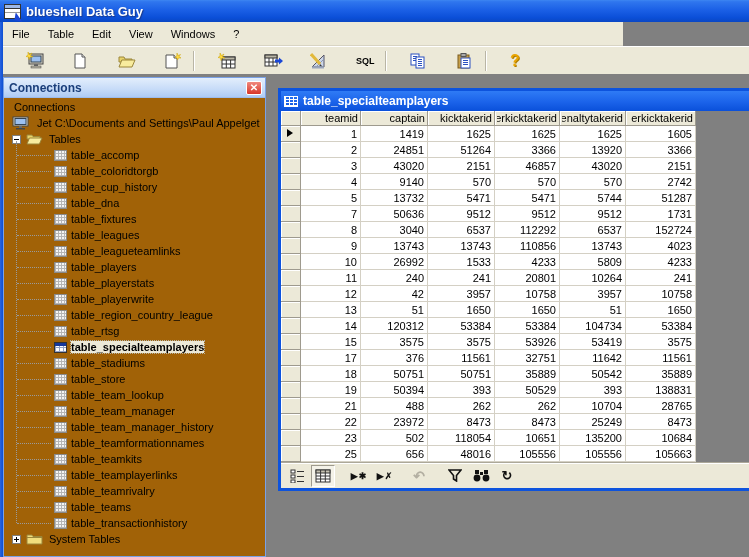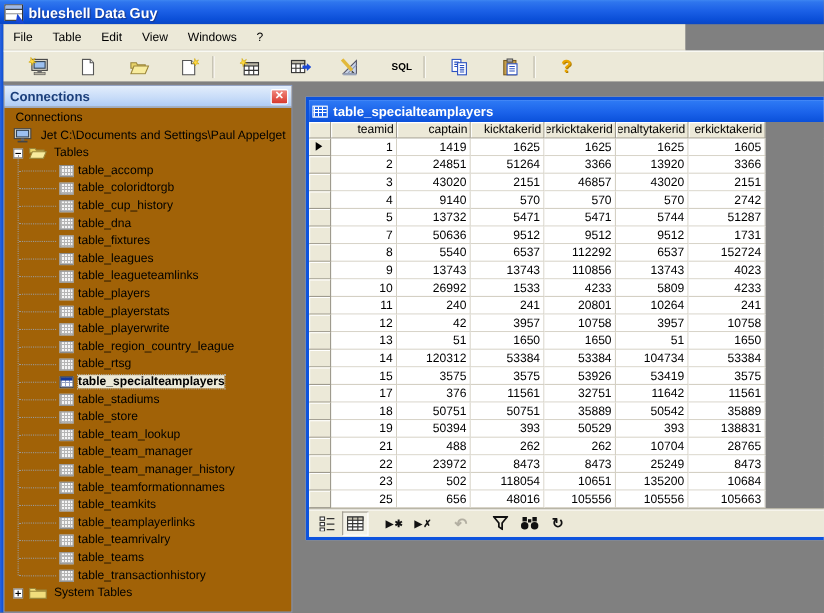--- a/index.html
+++ b/index.html
@@ -429,21 +429,21 @@
               <div class="cell c1">50636</div>
               <div class="cell c2">9512</div>
               <div class="cell c3">9512</div>
               <div class="cell c4">9512</div>
               <div class="cell c5">1731</div>
               <div class="fill"></div>
   </div>
             <div class="grow">
     <div class="sel-cell"></div>
     <div class="cell c0">8</div>
-              <div class="cell c1">5540</div>
+              <div class="cell c1">3040</div>
               <div class="cell c2">6537</div>
               <div class="cell c3">112292</div>
               <div class="cell c4">6537</div>
               <div class="cell c5">152724</div>
               <div class="fill"></div>
   </div>
             <div class="grow">
     <div class="sel-cell"></div>
     <div class="cell c0">9</div>
               <div class="cell c1">13743</div>

